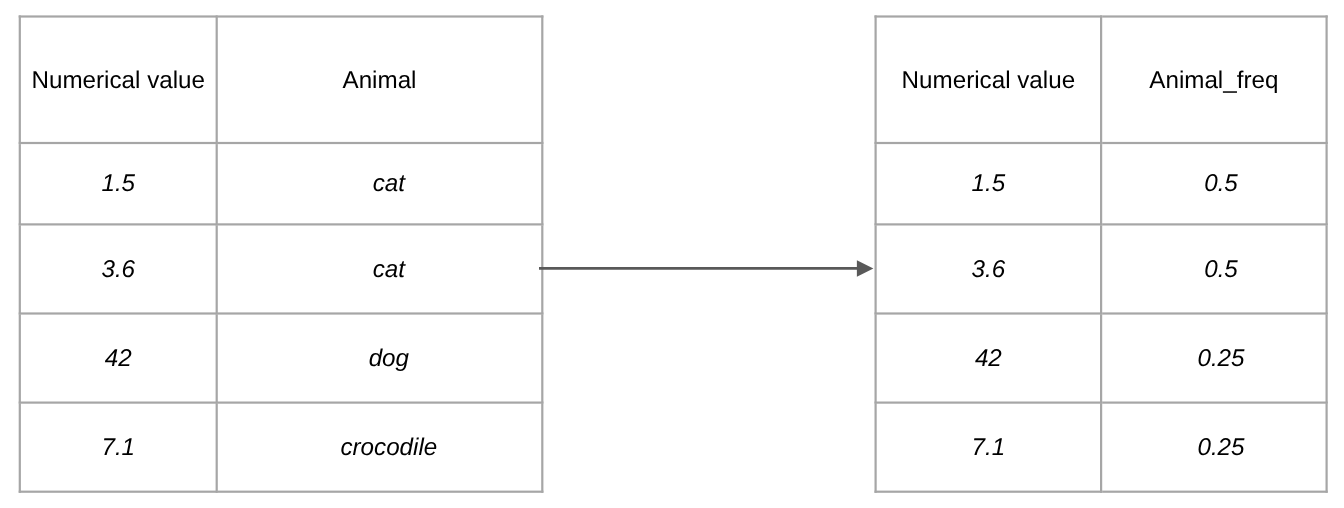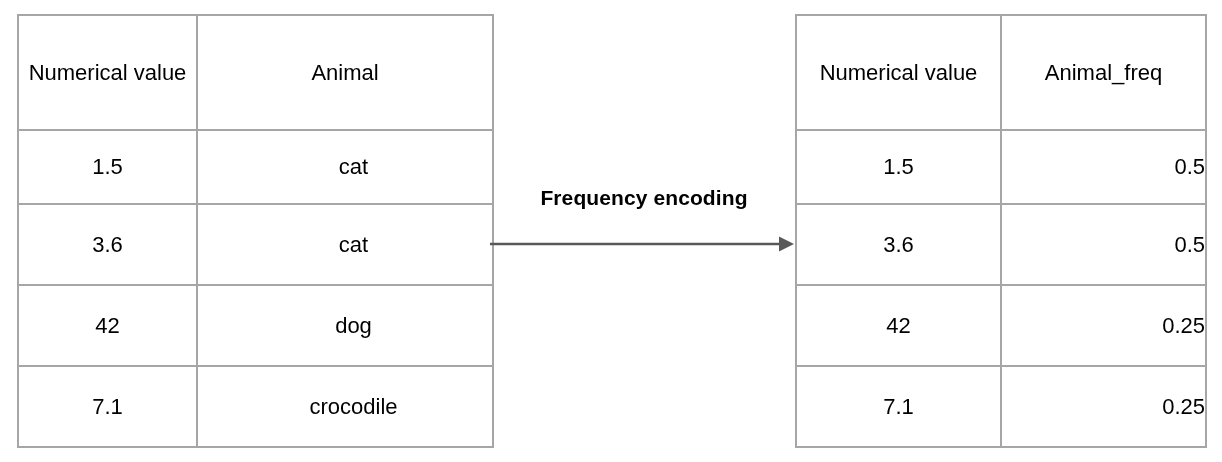--- a/index.html
+++ b/index.html
@@ -60,30 +60,31 @@
     vertical-align: middle;
     font-size: 22px;
     line-height: 1.24;
   }
 
   
   .cell {
     height: 72px;
     font-size: 22px;
     vertical-align: middle;
+    font-style: italic;
   }
   .cell.num {
     text-align: center;
   }
   .cell.txt {
     text-align: center;
     padding-left: 17px;
   }
   .cell.freq {
-    text-align: right;
+    text-align: center;
     padding-left: 13px;
   }
   .row-tall .cell { height: 79px; }
 
   
   .arrow-group {
     position: absolute;
     left: 488px;
     top: 186px;
     width: 310px;
@@ -140,21 +141,20 @@
         <td class="cell txt">dog</td>
       </tr>
       <tr class="row-tall">
         <td class="cell num">7.1</td>
         <td class="cell txt">crocodile</td>
       </tr>
     </tbody>
   </table>
 
   <div class="arrow-group">
-    <div class="arrow-label">Frequency encoding</div>
     <svg class="arrow-svg" viewBox="0 0 310 24">
       <line x1="2" y1="12" x2="292" y2="12" stroke="#595959" stroke-width="2.4"></line>
       <polygon points="291,4.5 306,12 291,19.5" fill="#595959"></polygon>
     </svg>
   </div>
 
   <table class="data-table" id="right-table">
     <colgroup>
       <col class="col-num-right">
       <col class="col-freq">

